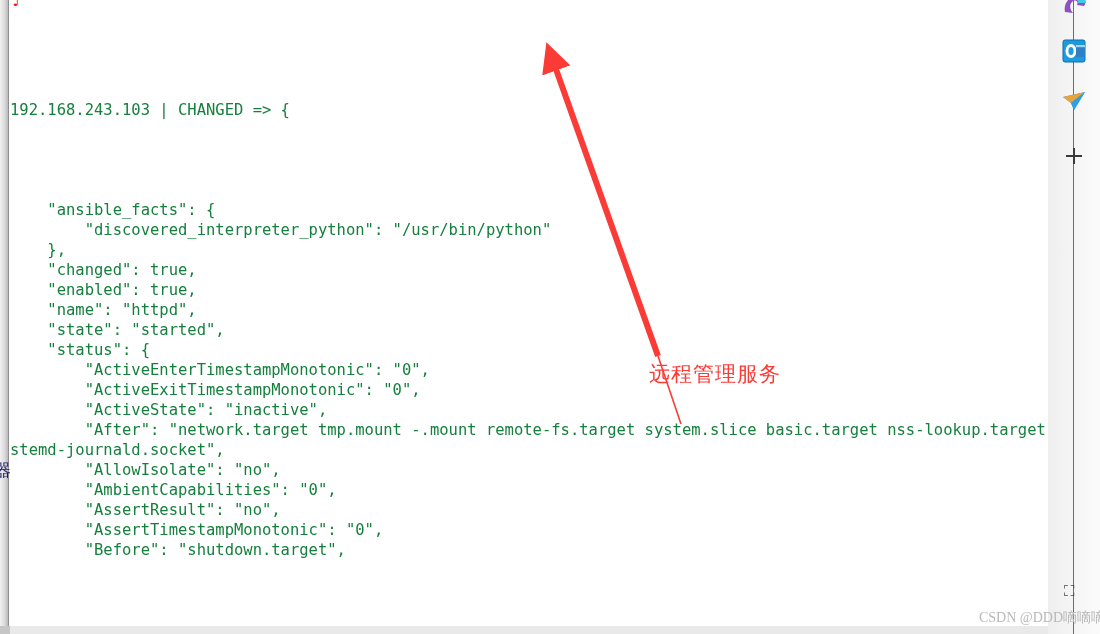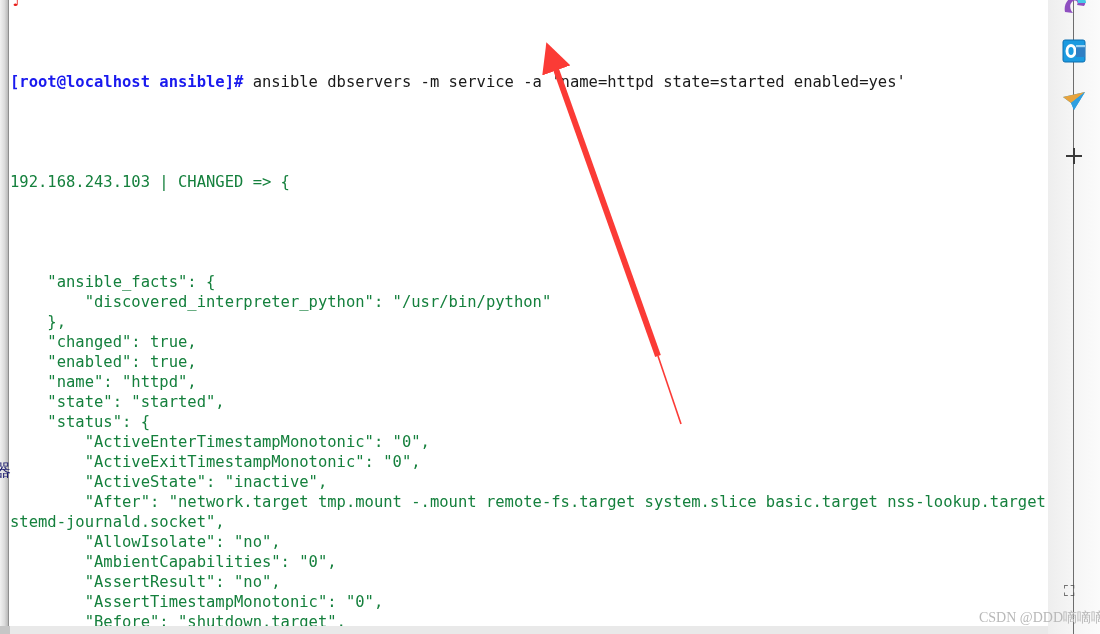--- a/index.html
+++ b/index.html
@@ -205,21 +205,20 @@
 
     <div class="rail-left"></div>
     <div class="rail-left-inner"></div>
 
     <div class="top-partial">♪</div>
 
     <div class="left-partial">器</div>
 
     <div class="term-text">
       
-      <div class="line" style="margin-top:12px;"><span class="c-blue">[root@localhost ansible]#</span><span class="c-black"> ansible dbservers -m service -a 'name=httpd state=started enabled=yes'</span></div>
 
       
       <div class="line c-yellow">192.168.243.103 | CHANGED =&gt; {</div>
 
       
       <div id="json-lines"><div class="line c-yellow">    "ansible_facts": {</div><div class="line c-yellow">        "discovered_interpreter_python": "/usr/bin/python"</div><div class="line c-yellow">    },</div><div class="line c-yellow">    "changed": true,</div><div class="line c-yellow">    "enabled": true,</div><div class="line c-yellow">    "name": "httpd",</div><div class="line c-yellow">    "state": "started",</div><div class="line c-yellow">    "status": {</div><div class="line c-yellow">        "ActiveEnterTimestampMonotonic": "0",</div><div class="line c-yellow">        "ActiveExitTimestampMonotonic": "0",</div><div class="line c-yellow">        "ActiveState": "inactive",</div><div class="line c-yellow">        "After": "network.target tmp.mount -.mount remote-fs.target system.slice basic.target nss-lookup.target sy</div><div class="line c-yellow">stemd-journald.socket",</div><div class="line c-yellow">        "AllowIsolate": "no",</div><div class="line c-yellow">        "AmbientCapabilities": "0",</div><div class="line c-yellow">        "AssertResult": "no",</div><div class="line c-yellow">        "AssertTimestampMonotonic": "0",</div><div class="line c-yellow">        "Before": "shutdown.target",</div></div>
     </div>
 
   </div>
 
@@ -229,20 +228,21 @@
   <svg class="annot-svg" viewBox="0 0 1100 634" xmlns="http://www.w3.org/2000/svg">
     <defs>
       <marker id="arrowhead" markerWidth="5" markerHeight="5" refX="2.2" refY="2.5" orient="auto">
         <polygon points="0,0 5,2.5 0,5" fill="#fb3b36"></polygon>
       </marker>
     </defs>
     <line id="annot-line" x1="658" y1="356" x2="552" y2="58" stroke="#fb3b36" stroke-width="6" marker-end="url(#arrowhead)"></line>
     <line id="annot-tail" x1="681" y1="424" x2="658" y2="356" stroke="#fb3b36" stroke-width="1.6"></line>
   </svg>
 
+  <div class="annot-label">远程管理服务</div>
 
   <div class="side-panel"></div>
   <div class="side-divider"></div>
 
   <svg class="side-icon icon-purple" viewBox="0 0 26 26" xmlns="http://www.w3.org/2000/svg">
     <path d="M4 20 C2 11, 9 3, 18 4 C24 5, 26 10, 23 14 L16 13 C18 9, 14 7, 11 10 C8 13, 9 18, 12 21 Z" fill="#8e4fc0"></path>
     <path d="M14 2 C20 2, 25 6, 25 11 L17 11 C17 8, 15 6, 13 6 Z" fill="#45c9e8"></path>
   </svg>
 
   <svg class="side-icon icon-outlook" viewBox="0 0 26 26" xmlns="http://www.w3.org/2000/svg">

